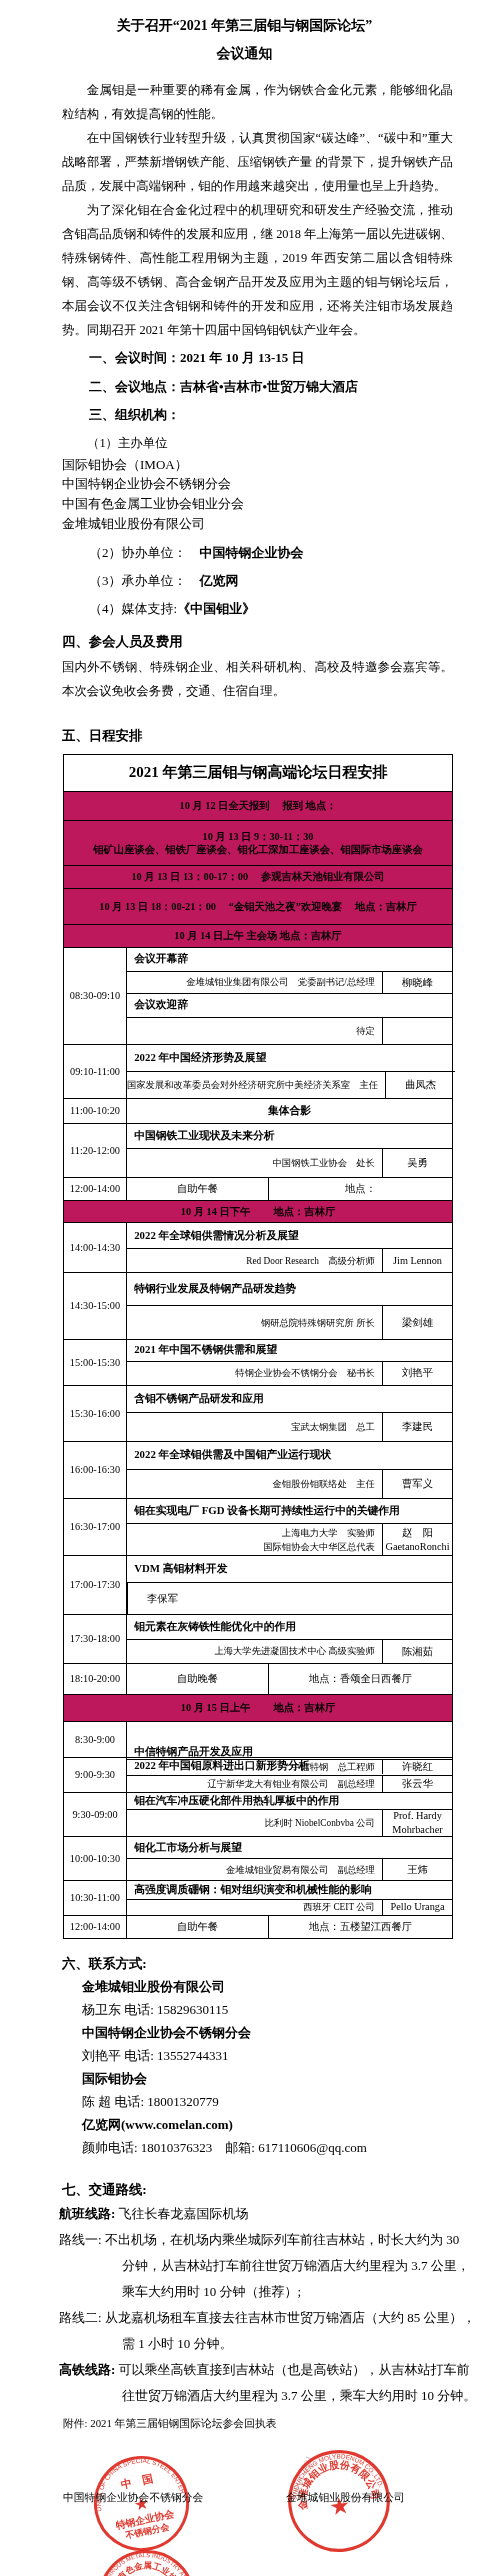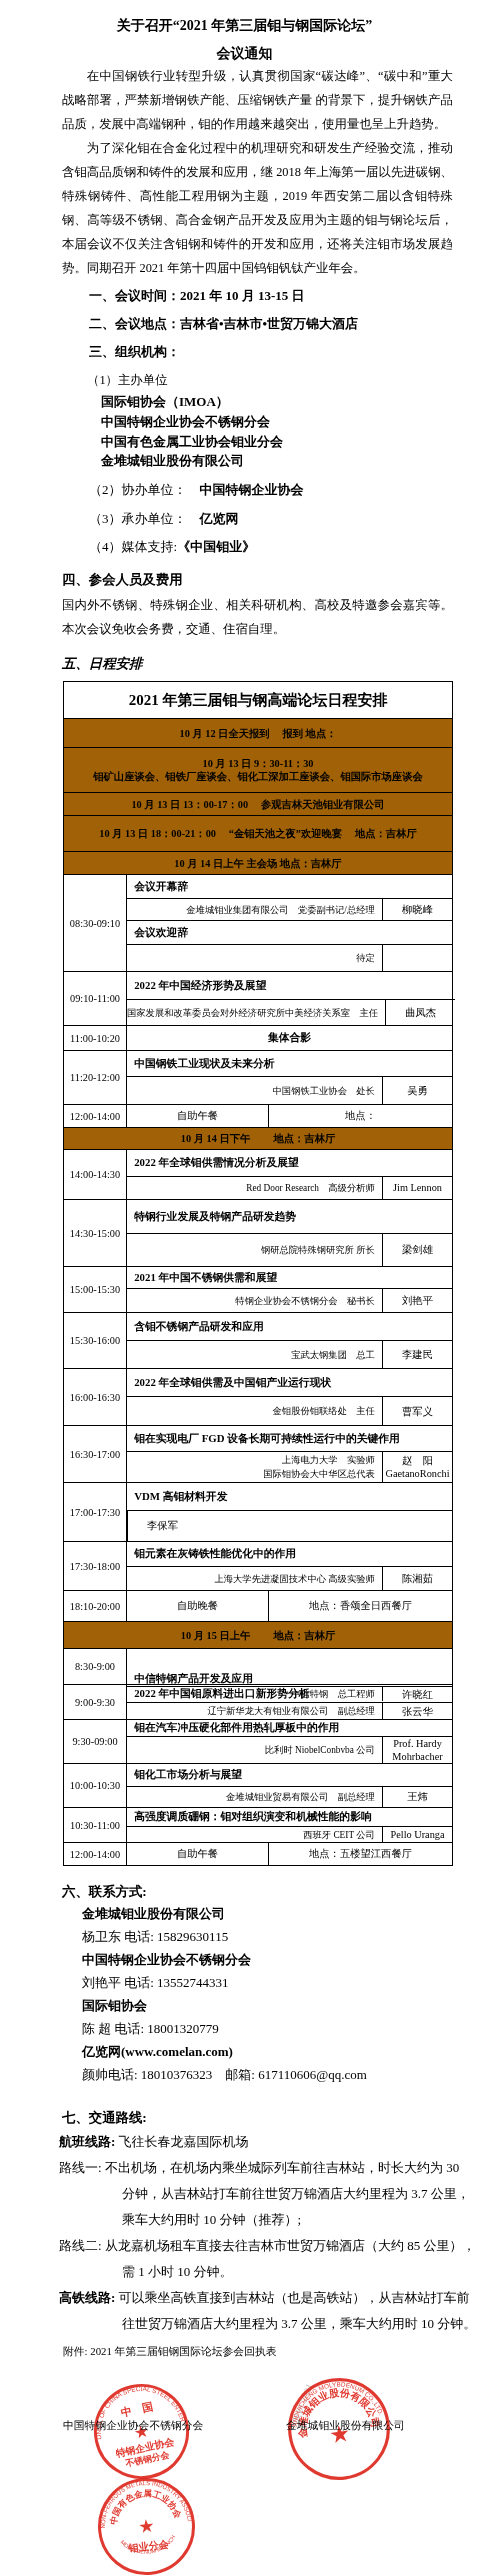--- a/index.html
+++ b/index.html
@@ -6,27 +6,27 @@
   .page{position:relative;width:489px;height:3091px;background:#ffffff;overflow:hidden;
         font-family:"Liberation Serif","DejaVu Serif",serif;color:#000;}
   .title1{margin:15.5px 31px 0 31px;text-align:center;font-size:14px;font-weight:bold;line-height:19.6px;}
   .title2{margin:9.3px 0 0 0;text-align:center;font-size:14px;font-weight:bold;line-height:19.6px;}
   .body{margin:0 36px 0 62px;font-size:12.4px;line-height:24px;text-align:justify;}
   .body.first{margin-top:14.4px;}
   .ind{text-indent:2em;}
   .secline{margin:4.1px 36px 0 89px;font-size:13px;line-height:24px;}
   .b{font-weight:bold;}
   .sub{margin-left:87px;}
-  .hosts div{margin:0 0 0 101px;font-size:13px;line-height:19.6px;font-weight:bold;}
+  .hosts div{margin:0 0 0 62px;font-size:13px;line-height:19.6px;font-weight:normal;}
   
   .sched{margin:7.2px 0 0 63px;width:390px;border:1.5px solid #000;box-sizing:border-box;}
   .sched-title{height:36px;display:flex;align-items:center;justify-content:center;
                font-size:15px;font-weight:bold;}
   .srow{display:flex;border-top:1.5px solid #000;box-sizing:border-box;}
-  .gray{background:#a16207;flex-direction:column;align-items:center;justify-content:center;
+  .gray{background:#be185d;flex-direction:column;align-items:center;justify-content:center;
         font-size:10.3px;font-weight:bold;text-align:center;}
   .gray div{line-height:13px;}
   .tcell{width:63px;flex:0 0 63px;display:flex;align-items:center;justify-content:center;
          font-size:10.3px;border-right:1px solid #000;box-sizing:border-box;}
   .ccell{flex:1;display:flex;flex-direction:column;}
   .band{box-sizing:border-box;display:flex;}
   .band + .band{border-top:1px solid #000;}
   .ttl{align-items:center;padding-left:7.2px;font-size:10.8px;font-weight:bold;}
   .spk{align-items:stretch;}
   .sp-org{flex:1;display:flex;flex-direction:column;justify-content:center;text-align:right;
@@ -53,20 +53,21 @@
   .stxt{fill:#dc1f14;}
 </style>
 </head>
 <body>
 
 <div class="page">
 
   <div class="title1">关于召开“2021 年第三届钼与钢国际论坛”</div>
   <div class="title2">会议通知</div>
 
+  <p class="body ind first">金属钼是一种重要的稀有金属，作为钢铁合金化元素，能够细化晶粒结构，有效提高钢的性能。</p>
   <p class="body ind" style="margin-top:0;">在中国钢铁行业转型升级，认真贯彻国家“碳达峰”、“碳中和”重大战略部署，严禁新增钢铁产能、压缩钢铁产量 的背景下，提升钢铁产品品质，发展中高端钢种，钼的作用越来越突出，使用量也呈上升趋势。</p>
   <p class="body ind" style="margin-top:0;">为了深化钼在合金化过程中的机理研究和研发生产经验交流，推动含钼高品质钢和铸件的发展和应用，继 2018 年上海第一届以先进碳钢、特殊钢铸件、高性能工程用钢为主题，2019 年西安第二届以含钼特殊钢、高等级不锈钢、高合金钢产品开发及应用为主题的钼与钢论坛后，本届会议不仅关注含钼钢和铸件的开发和应用，还将关注钼市场发展趋势。同期召开 2021 年第十四届中国钨钼钒钛产业年会。</p>
 
   <div class="secline b">
     <span>一、会议时间：</span><span>2021 年 10 月 13-15 日</span>
   </div>
   <div class="secline b">
     <span>二、会议地点：</span><span>吉林省•吉林市•世贸万锦大酒店</span>
   </div>
   <div class="secline b">三、组织机构：</div>
@@ -81,21 +82,21 @@
     <span>（2）协办单位：</span>　<span class="b">中国特钢企业协会</span>
   </div>
   <div class="secline">
     <span>（3）承办单位：</span>　<span class="b">亿览网</span>
   </div>
   <div class="secline">
     <span>（4）媒体支持:</span><span class="b">《中国钼业》</span>
   </div>
   <div class="chead" style="margin-top:11.3px;">四、参会人员及费用</div>
   <p class="body" style="margin-top:2.1px;">国内外不锈钢、特殊钢企业、相关科研机构、高校及特邀参会嘉宾等。本次会议免收会务费，交通、住宿自理。</p>
-  <div class="chead" style="margin-top:13px;font-style:italic;">五、日程安排</div>
+  <div class="chead" style="margin-top:23px;">五、日程安排</div>
 
   <div class="sched">
     <div class="sched-title">2021 年第三届钼与钢高端论坛日程安排</div>
     <div id="schedule-rows">
         <div class="srow gray" style="height: 29px;">
           <div>10 月 12 日全天报到　 报到 地点：</div>
         </div>
         <div class="srow gray" style="height: 45px;">
           <div>10 月 13 日 9：30-11：30</div>
           <div>钼矿山座谈会、钼铁厂座谈会、钼化工深加工座谈会、钼国际市场座谈会</div>

